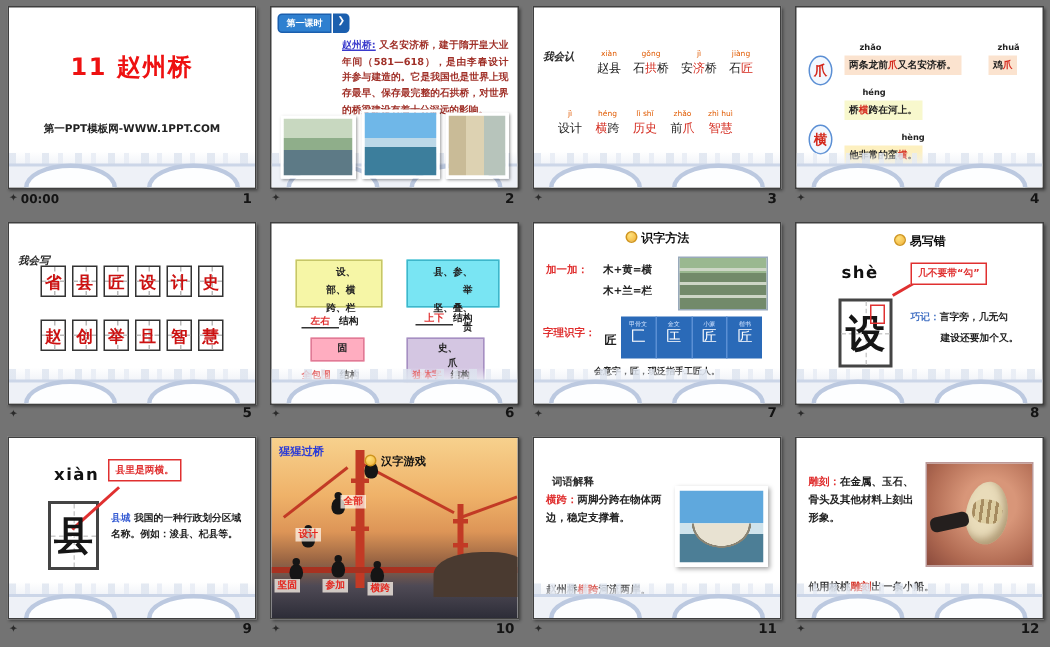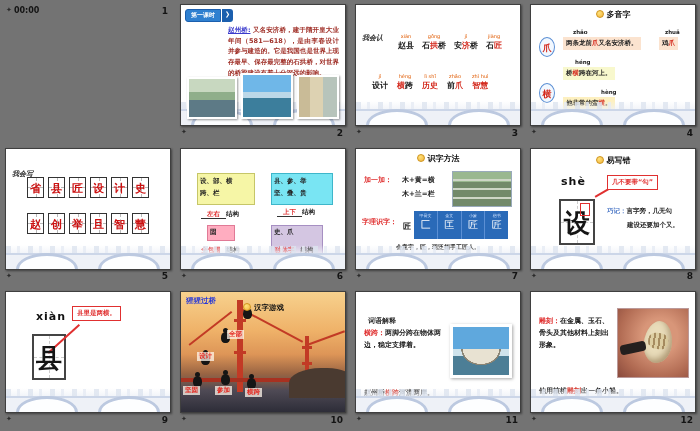--- a/index.html
+++ b/index.html
@@ -53,40 +53,40 @@
   .ph2 { width:52px; height:46px;
          background:linear-gradient(180deg,#6fb7e8 0 40%,#bcd8e8 40% 55%,#3c7e9c 55% 100%); }
   .ph3 { width:42px; height:44px; margin-top:2px;
          background:linear-gradient(90deg,#c9bb97 0 30%,#ddd2b2 30% 62%,#b7c4bb 62% 100%); }
 
   
   .inklabel { position:absolute; font-size:7px; font-weight:bold; color:#2a2a2a; font-style:italic;margin-top:12px; }
   .wrow { position:absolute; display:flex; }
   .word { display:inline-block; text-align:center; }
   .word .py { display:block; font-size:5px; color:#e05a00; height:7px; line-height:7px; white-space:nowrap; }
-  .word .chars { font-size:8px; font-weight:bold; color:#222; white-space:nowrap; }
+  .word .chars { font-size:8px; font-weight:normal; color:#222; white-space:nowrap; }
 
   
   .s4-ell { position:absolute; width:16px; height:20px; border:1px solid #5b8fd4; border-radius:50%;
             text-align:center; line-height:20px; font-size:9px; font-weight:bold; color:#d42a1e; background:#f2f8ff; }
   .s4-py { position:absolute; font-size:5.5px; color:#222; font-weight:bold; }
   .s4-box { position:absolute; font-size:6.5px; font-weight:bold; color:#222; padding:2px 3px; white-space:nowrap; }
   .peach { background:#fbe3cf; } .lyel { background:#f8f8cd; } .lyel2 { background:#fdf0c0; }
 
   
   .tzgrow { position:absolute; left:0; right:0; display:flex; justify-content:center; gap:4px; }
   .tzg { position:relative; width:17px; height:21px; border:1px solid #333; background:#fff; }
   .tzg::before { content:""; position:absolute; left:0; right:0; top:50%; border-top:1px dashed #b9b9b9; }
   .tzg::after { content:""; position:absolute; top:0; bottom:0; left:50%; border-left:1px dashed #b9b9b9; }
   .tzg span { position:relative; z-index:1; display:block; width:100%; text-align:center; line-height:21px;
               font-size:11px; font-weight:bold; color:#cc1111; font-family:"DejaVu Serif", serif; }
 
   
-  .cbox { position:absolute; font-size:6.5px; font-weight:bold; color:#222; text-align:left;
-          line-height:1.9; padding:1px 2px; }
+  .cbox { position:absolute; font-size:6.5px; font-weight:bold; color:#222; text-align:right;
+          line-height:1.9; padding:1px 17px; }
   .b-yel { background:#f6f6a6; border:1px solid #c6c668; }
   .b-cyan { background:#79e5f3; border:1px solid #3eb6ca; }
   .b-pink { background:#ffadc0; border:1px solid #e07a96; }
   .b-pur { background:#d4c6e2; border:1px solid #a68fc2; }
   .clabel { position:absolute; font-size:6.5px; font-weight:bold; color:#222; white-space:nowrap; }
   .clabel .u { color:#e03030; border-bottom:1px solid #333; padding:0 6px; }
 
   
   .s7red { position:absolute; font-size:7px; font-weight:bold; color:#e03030; }
   .s7blk { position:absolute; font-size:7px; font-weight:bold; color:#222; }
@@ -157,20 +157,30 @@
   .tool { position:absolute; left:2px; top:34px; width:26px; height:10px; background:#241f1e;
           border-radius:4px; transform:rotate(-12deg); }
   .sent { position:absolute; font-size:7px; font-weight:bold; color:#222; white-space:nowrap; }
 </style>
 </head>
 <body>
 
 <div class="board">
 
   <div class="cell">
+    <div class="slide">
+      <div class="s1-title">11 赵州桥</div>
+      <div class="s1-sub">第一PPT模板网-WWW.1PPT.COM</div>
+      <div class="wm">
+          <i class="skyline"></i>
+          <i class="deck"></i>
+          <i class="arch al"></i>
+          <i class="arch ar"></i>
+        </div>
+    </div>
     <div class="foot">
       <span class="fl">
           <span class="star">✦</span>
           <span class="time">00:00</span>
         </span>
       <span class="num">1</span>
     </div>
   </div>
 
   <div class="cell">
@@ -229,21 +239,20 @@
     <div class="foot">
       <span class="fl">
           <span class="star">✦</span>
         </span>
       <span class="num">3</span>
     </div>
   </div>
 
   <div class="cell">
     <div class="slide">
-      <div class="stitle" style="top:4px"><i class="emoji"></i><span>多音字</span></div>
       <div class="s4-ell" style="left:8px;top:32px"><span>爪</span></div>
       <div class="s4-ell" style="left:8px;top:78px"><span>横</span></div>
 
       <div class="s4-py" style="left:42px;top:24px">zhǎo</div>
       <div class="s4-box peach" style="left:32px;top:32px"><span>两条龙前</span><span class="hot">爪</span><span>又名安济桥。</span></div>
       <div class="s4-py" style="left:134px;top:24px">zhuǎ</div>
       <div class="s4-box peach" style="left:128px;top:32px"><span>鸡</span><span class="hot">爪</span><span></span></div>
 
       <div class="s4-py" style="left:44px;top:54px">héng</div>
       <div class="s4-box lyel" style="left:32px;top:62px"><span>桥</span><span class="hot">横</span><span>跨在河上。</span></div>
@@ -429,20 +438,21 @@
   </div>
 
   <div class="cell">
     <div class="slide">
       <div class="bigpy" style="left:30px;top:18px">xiàn</div>
       <div class="callout" style="left:66px;top:14px">县里是两横。</div>
       <div class="rline" style="left:42px;top:60px;width:42px;transform:rotate(-42deg)"></div>
       <div class="charbox" style="left:26px;top:42px;width:34px;height:46px">
           <span style="font-size:26px;line-height:44px">县</span>
         </div>
+      <div class="s9def"><span class="s9word">县城</span> <span>我国的一种行政划分区域名称。例如：浚县、杞县等。</span></div>
       <div class="wm">
           <i class="skyline"></i>
           <i class="deck"></i>
           <i class="arch al"></i>
           <i class="arch ar"></i>
         </div>
     </div>
     <div class="foot">
       <span class="fl">
           <span class="star">✦</span>

